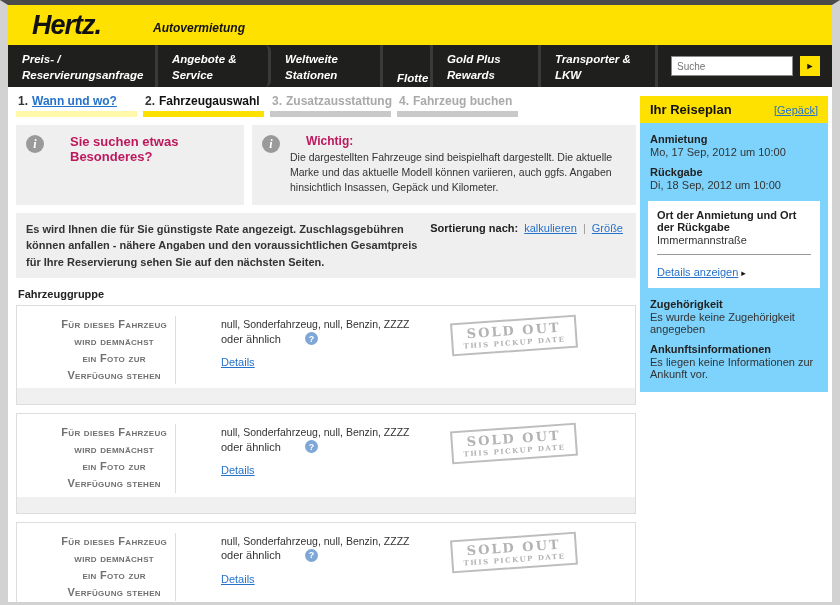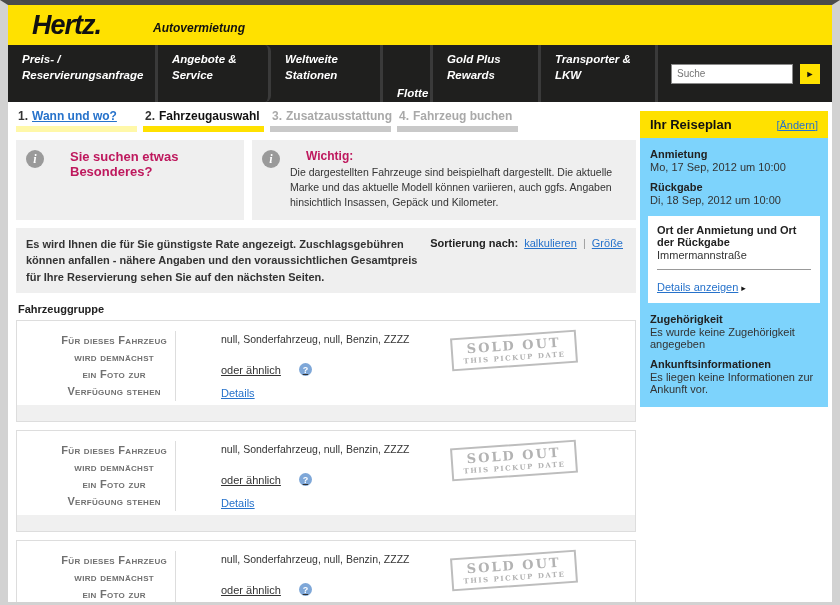--- a/index.html
+++ b/index.html
@@ -9,21 +9,21 @@
   .window { width:840px; height:605px; background:#fff;
     border-top:5px solid #4b4b4b; border-left:8px solid #d2d2d2;
     border-right:8px solid #d2d2d2; border-bottom:3px solid #d2d2d2; overflow:hidden; }
 
   
   .masthead { height:40px; background:#FFE100; display:flex; align-items:center; padding-left:24px; }
   .logo { font-size:27px; font-weight:bold; font-style:italic; letter-spacing:-1px; color:#111; }
   .tagline { font-size:12px; font-weight:bold; font-style:italic; color:#111; margin-left:52px; margin-top:6px; }
 
   
-  .nav { height:57px; background:#1f1f1e; display:flex; align-items:stretch; }
+  .nav { height:42px; background:#1f1f1e; display:flex; align-items:stretch; }
   .nav-item { color:#fff; font-style:italic; font-weight:bold; font-size:11.5px; line-height:1.35;
     padding:7px 10px 0 14px; border-right:3px solid #3a3a3a; cursor:pointer; }
   .nav-item span { display:block; white-space:nowrap; }
   .nav-item.single { display:flex; align-items:flex-end; padding-top:0; }
   .w1{width:150px;} .w2{width:113px;border-radius:6px;} .w3{width:112px;} .w4{width:50px;} .w5{width:108px;} .w6{width:117px;}
   .nav-search { flex:1; display:flex; align-items:center; justify-content:flex-end; padding-right:12px; gap:7px; }
   .search-input { width:122px; height:20px; border:1px solid #8a8a8a; font-size:10px; padding:2px 5px; color:#333; }
   .search-btn { width:20px; height:20px; background:#FFE100; border:none; color:#111; font-size:9px; cursor:pointer; line-height:20px; }
 
   
@@ -70,21 +70,21 @@
   
   .card { border:1px solid #ddd; background:#fff; margin-bottom:8px; position:relative; }
   .card-body { display:flex; padding:10px 10px 4px 10px; min-height:72px; }
   .photo-cell { width:140px; min-width:140px; display:flex; align-items:center; justify-content:flex-end; text-align:center; }
   .photo-placeholder { font-size:11px; font-weight:bold; color:#707070; font-variant:small-caps;
     letter-spacing:.3px; line-height:1.55; }
   .photo-placeholder span { display:block; }
   .v-divider { border-left:1px solid #ddd; margin:0 0 0 8px; }
   .veh-info { padding-left:45px; padding-top:2px; }
   .veh-specs { font-size:10.5px; color:#333; }
-  .similar-row { font-size:11px; color:#333; margin-top:18px; display:flex; align-items:center; gap:18px;text-decoration:underline; }
+  .similar-row { font-size:11px; color:#333; margin-top:2px; display:flex; align-items:center; gap:24px; }
   .help-icon { width:13px; height:13px; border-radius:50%; background:#7ea7d8; color:#fff; font-size:9px;
     font-weight:bold; display:inline-flex; align-items:center; justify-content:center; cursor:pointer; }
   .details-link { display:inline-block; margin-top:11px; font-size:11px; color:#2672CB; text-decoration:underline; cursor:pointer; }
   .card-footer { height:16px; background:#f0f0f0; }
 
   .stamp { position:absolute; top:13px; right:58px; transform:rotate(-4deg);
     border:2px solid #bdbdbd; color:#b3b3b3; padding:2px 10px 3px; text-align:center; background:rgba(255,255,255,.6); }
   .stamp-l1 { font-family:"DejaVu Serif","Liberation Serif",serif; font-size:13px; font-weight:bold; letter-spacing:2px; }
   .stamp-l2 { font-family:"DejaVu Serif","Liberation Serif",serif; font-size:7px; font-weight:bold; letter-spacing:1.5px; }
 
@@ -270,21 +270,21 @@
           <div class="stamp-l1">SOLD OUT</div>
           <div class="stamp-l2">THIS PICKUP DATE</div>
         </div>
       </div>
 
     </div>
 
     <div class="sidebar">
       <div class="sb-header">
         <span class="sb-title">Ihr Reiseplan</span>
-        <a class="sb-change">[Ändern]</a>
+        <a class="sb-change">[Gepäck]</a>
       </div>
       <div class="sb-body">
         <div class="sb-label">Anmietung</div>
         <div class="sb-value">Mo, 17 Sep, 2012 um 10:00</div>
         <div class="sb-label">Rückgabe</div>
         <div class="sb-value">Di, 18 Sep, 2012 um 10:00</div>
         <div class="sb-white">
           <div class="sb-label" style="margin-top:0">Ort der Anmietung und Ort der Rückgabe</div>
           <div class="sb-value">Immermannstraße</div>
           <hr>

